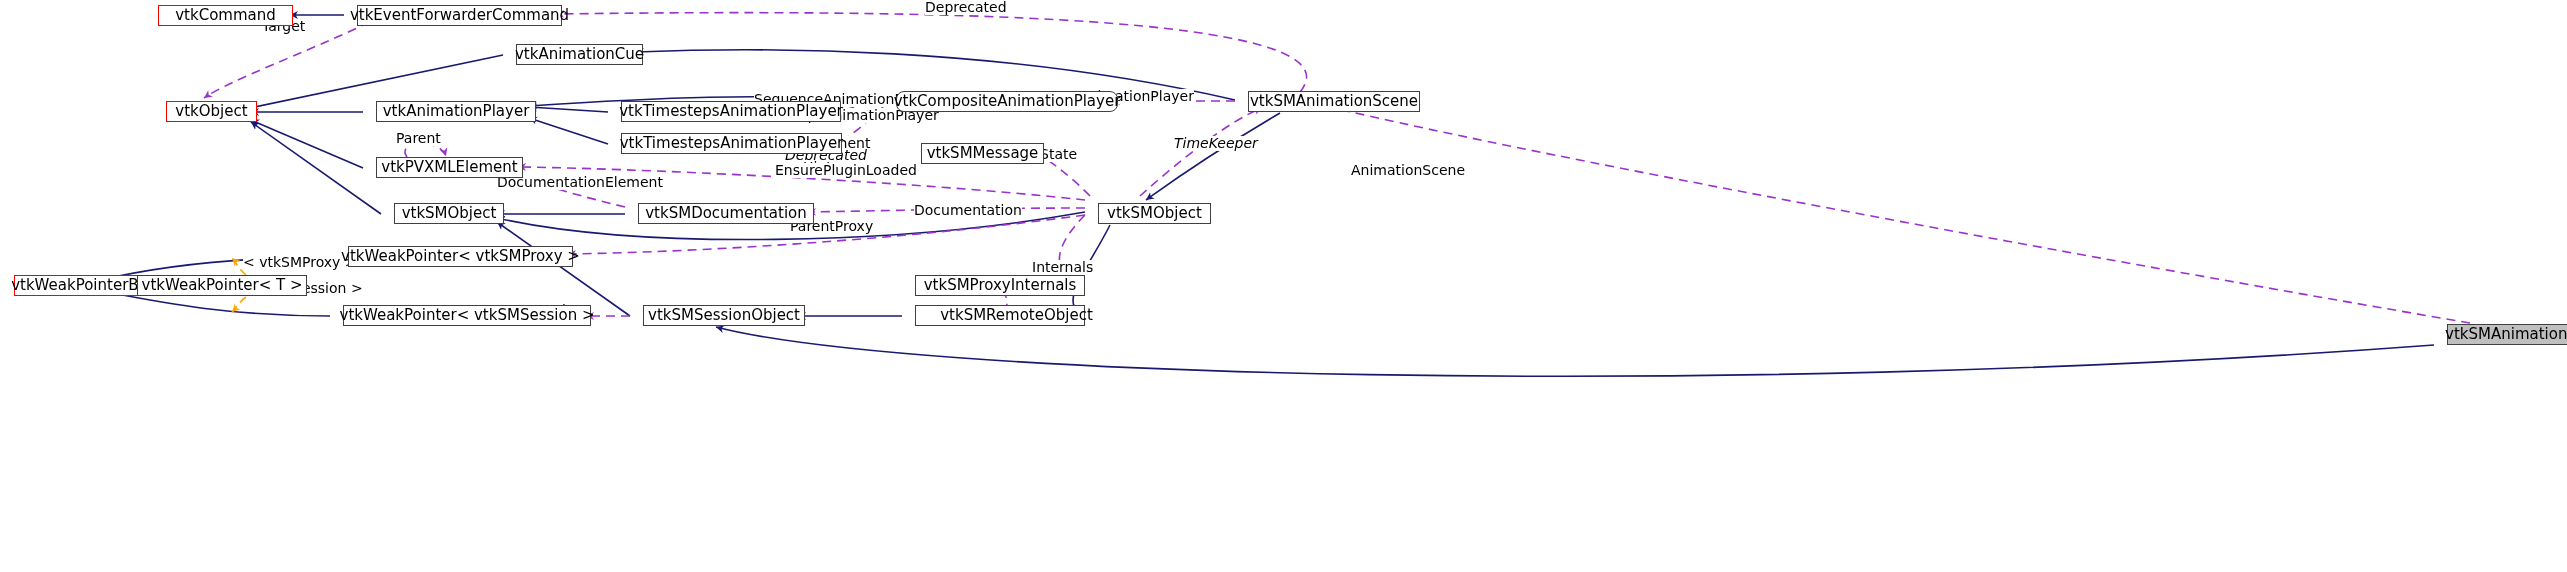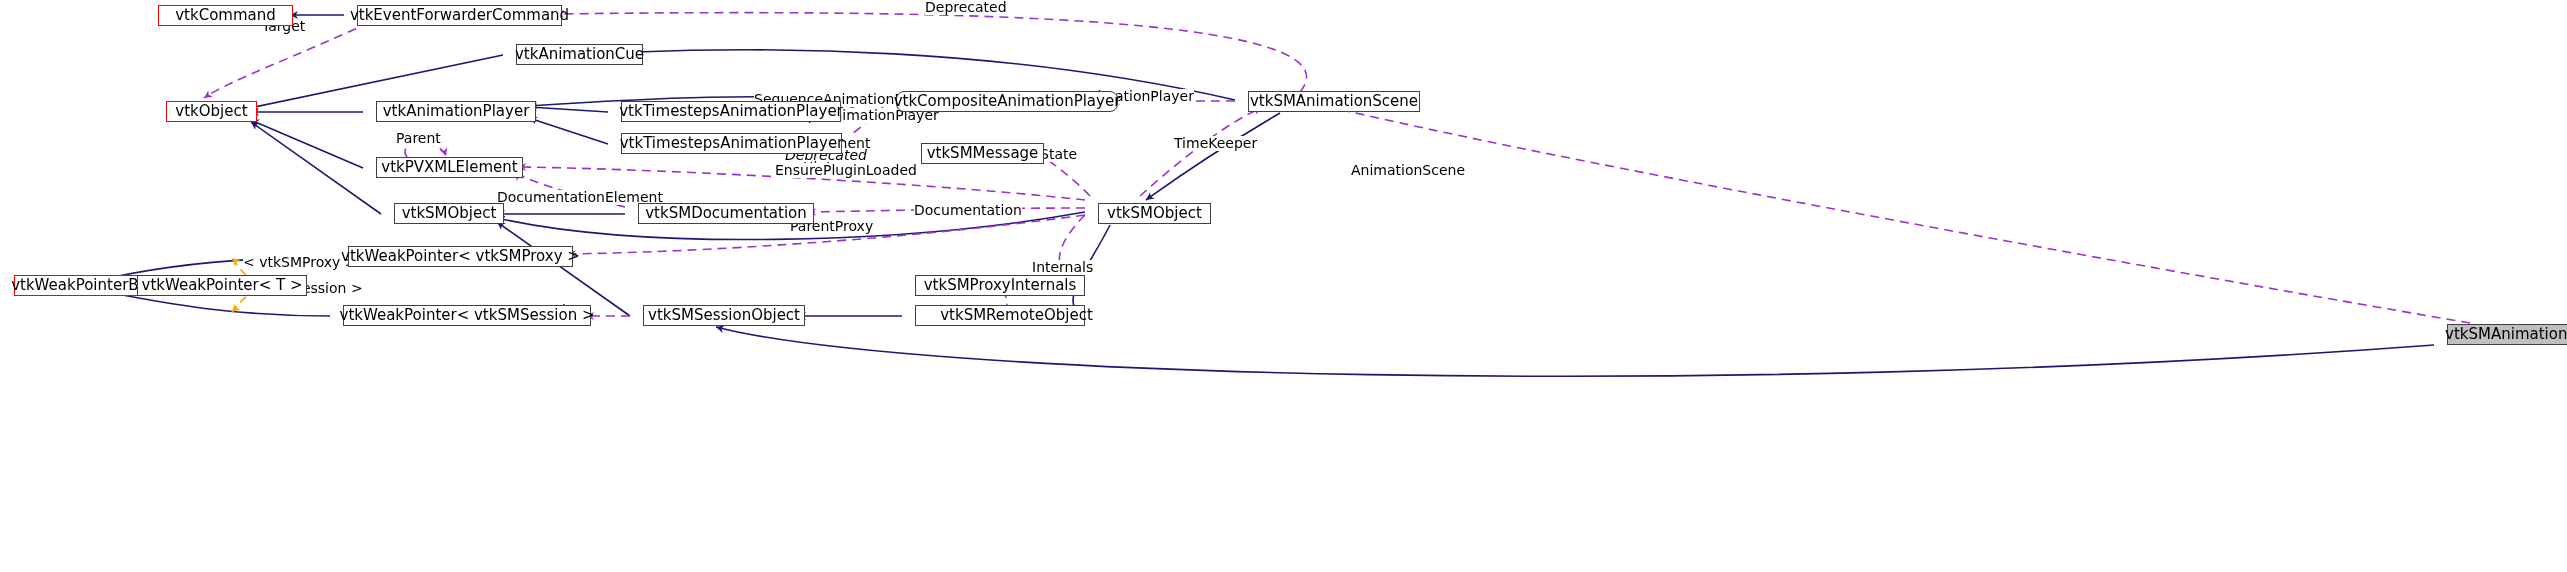--- a/index.html
+++ b/index.html
@@ -173,26 +173,26 @@
   <div class="node current" style="left:2435px;top:324px;width:210px;">vtkSMAnimationSceneWriter</div>
 
   <div class="edge-label" style="left:925px;top:0px;">Deprecated</div>
   <div class="edge-label" style="left:262px;top:19px;">Target</div>
   <div class="edge-label" style="left:754px;top:92px;">SequenceAnimationPlayer</div>
   <div class="edge-label" style="left:1079px;top:89px;">AnimationPlayer</div>
   <div class="edge-label" style="left:752px;top:108px;">TimestepsAnimationPlayer</div>
   <div class="edge-label" style="left:396px;top:131px;">Parent</div>
   <div class="edge-label" style="left:783px;top:136px;">XMLElement</div>
   <div class="edge-label" style="left:1040px;top:147px;">State</div>
-  <div class="edge-label" style="left:1174px;top:136px;">TimeKeeper</div>
+  <div class="edge-label" style="left:1174px;top:136px;font-style:italic;">TimeKeeper</div>
   <div class="edge-label" style="left:785px;top:148px;font-style:italic;">Deprecated</div>
   <div class="edge-label" style="left:803px;top:160px;">Hints</div>
   <div class="edge-label" style="left:1351px;top:163px;">AnimationScene</div>
   <div class="edge-label" style="left:775px;top:163px;">EnsurePluginLoaded</div>
-  <div class="edge-label" style="left:497px;top:175px;margin-top:15px;">DocumentationElement</div>
+  <div class="edge-label" style="left:497px;top:175px;">DocumentationElement</div>
   <div class="edge-label" style="left:914px;top:203px;">Documentation</div>
   <div class="edge-label" style="left:790px;top:219px;">ParentProxy</div>
   <div class="edge-label" style="left:243px;top:255px;">&lt; vtkSMProxy &gt;</div>
   <div class="edge-label" style="left:1032px;top:260px;">Internals</div>
   <div class="edge-label" style="left:234px;top:281px;">&lt; vtkSMSession &gt;</div>
   <div class="edge-label" style="left:530px;top:303px;">Session</div>
 
 </div>
 
 </body></html>

